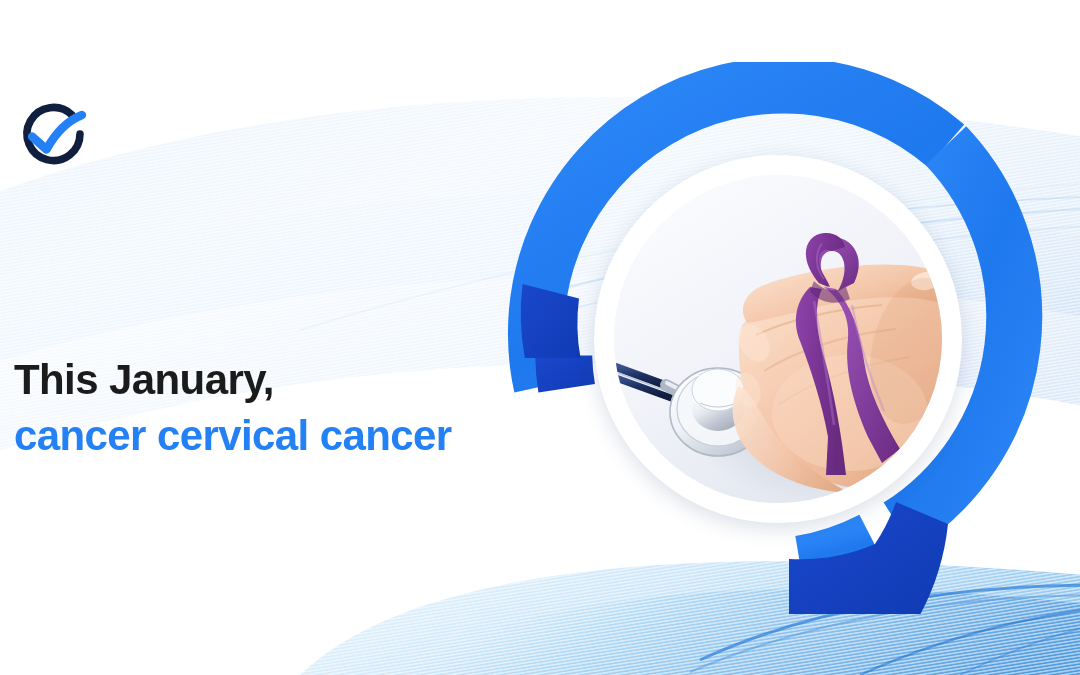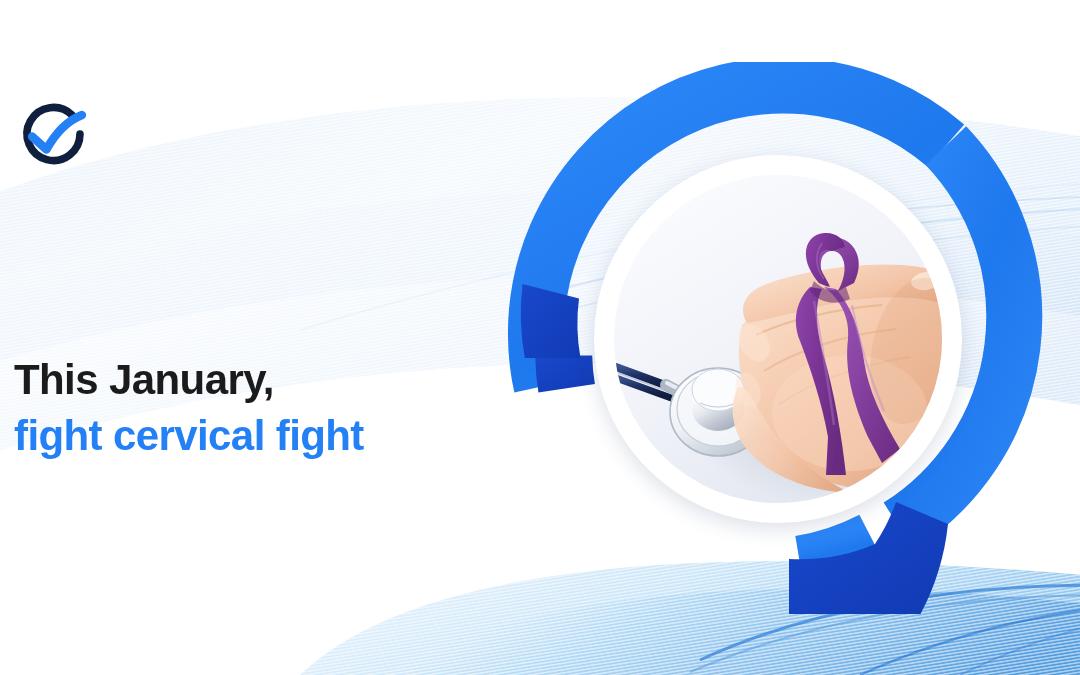--- a/index.html
+++ b/index.html
@@ -198,21 +198,21 @@
     </g>
   </svg>
 
   <svg id="logo" viewBox="0 0 86 80">
     <path d="M 62,17 A 26.5,26.5 0 1 0 70,36" fill="none" stroke="#101f3d" stroke-width="7.6" stroke-linecap="round"></path>
     <path d="M 22,38.5 L 36.5,51.5 C 46,34 58,22.5 72,17" fill="none" stroke="#2481f5" stroke-width="8.4" stroke-linecap="round" stroke-linejoin="round"></path>
   </svg>
 
   <div id="headline">
     <span class="hl-line">This January,</span>
-    <span class="hl-line accent">fight cervical fight</span>
+    <span class="hl-line accent">cancer cervical cancer</span>
   </div>
 
   <div id="ring-wrap">
     <svg id="ring-svg" viewBox="0 0 552 552">
       <defs>
         <linearGradient id="ringLight" x1="0.15" y1="0" x2="0.9" y2="1">
           <stop offset="0" stop-color="#2b86f7"></stop>
           <stop offset="0.5" stop-color="#1f79ee"></stop>
           <stop offset="1" stop-color="#2a84f5"></stop>
         </linearGradient>

